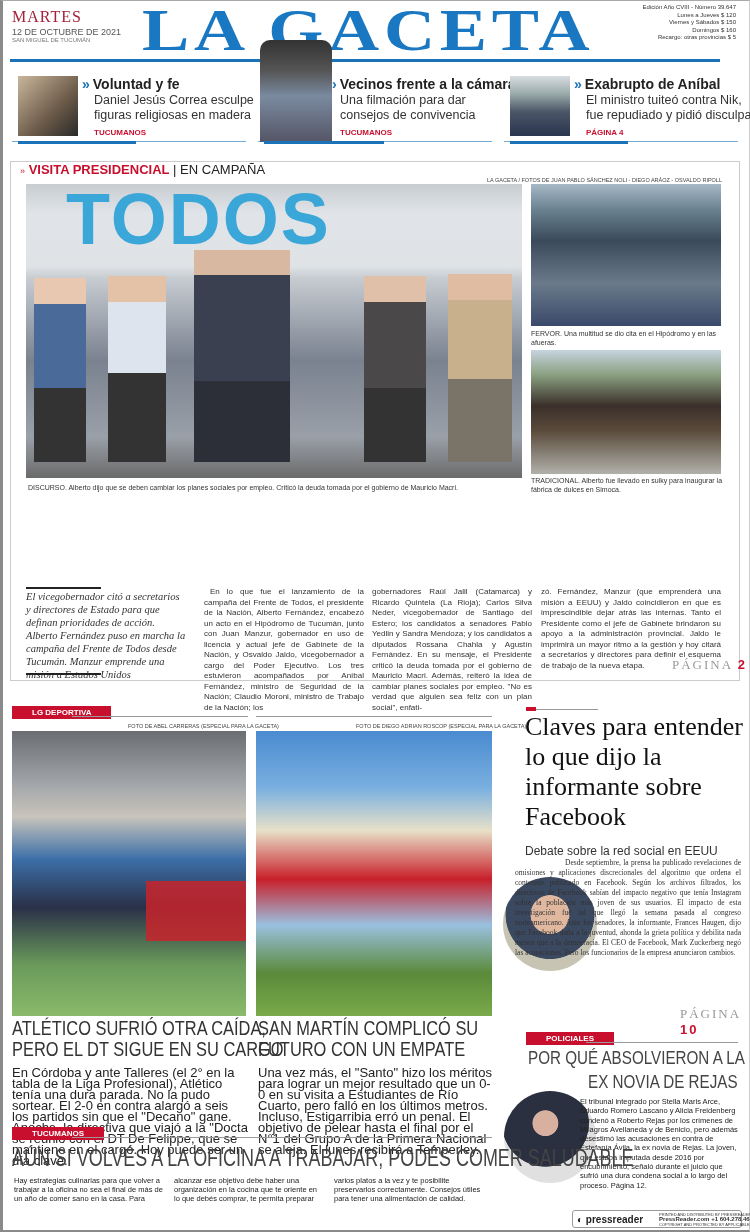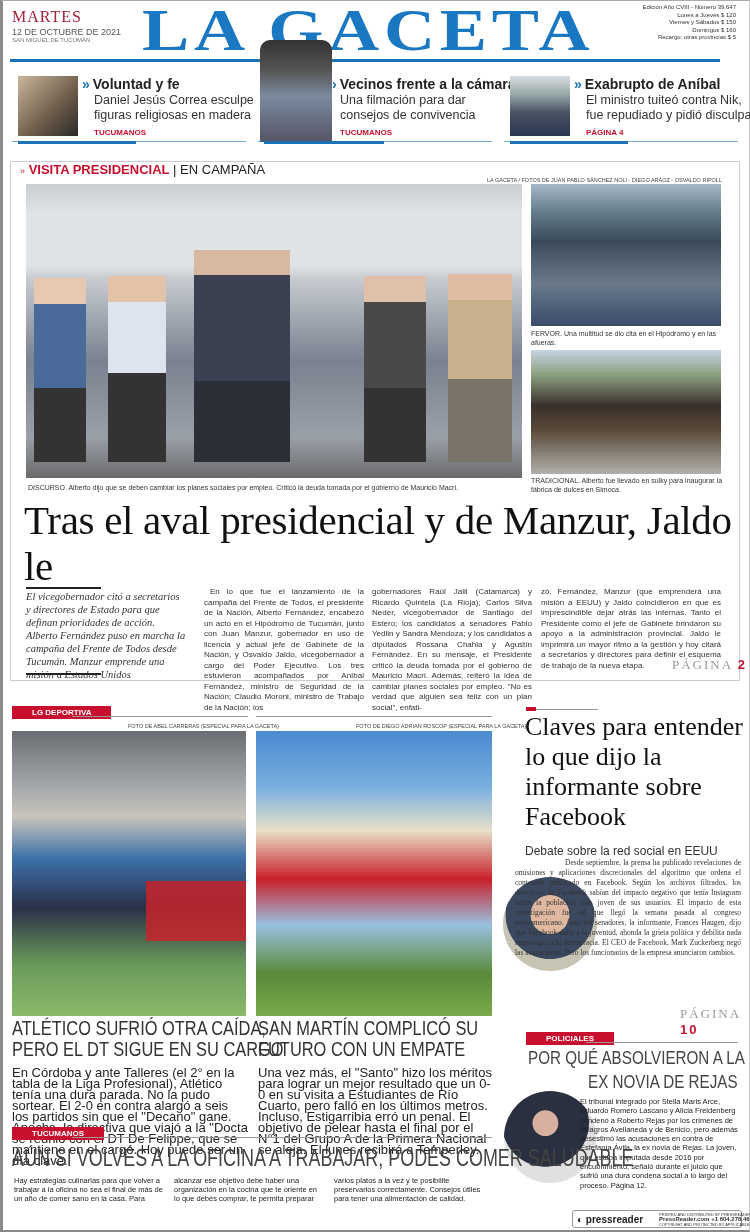--- a/index.html
+++ b/index.html
@@ -113,35 +113,35 @@
 </div>
 
 <div class="abs mainbox"></div>
 <div class="abs kicker">
   <span class="red" style="font-size:9px">»</span>
   <b>VISITA PRESIDENCIAL</b><span> | </span><span>EN CAMPAÑA</span>
 </div>
 <div class="abs credit" style="right:28px;top:177px">LA GACETA / FOTOS DE JUAN PABLO SÁNCHEZ NOLI - DIEGO ARÁOZ - OSVALDO RIPOLL</div>
 
 <div class="abs photo" style="left:26px;top:184px;width:496px;height:294px;background:linear-gradient(180deg,#c8cdd2 0%,#e0e4e8 10%,#dfe3e6 28%,#c7ccd1 32%,#7a8290 60%,#9aa0a8 86%,#6a6a6a 100%)">
+  <div style="position:absolute;left:40px;top:-6px;font-size:72px;font-weight:bold;color:#3aa7d8;letter-spacing:2px;font-family:'Liberation Sans',sans-serif">TODOS</div>
   <div style="position:absolute;left:8px;top:94px;width:52px;height:184px;background:linear-gradient(180deg,#e8c8b0 0 14%,#4a6a9a 14% 60%,#333 60%)"></div>
   <div style="position:absolute;left:82px;top:92px;width:58px;height:186px;background:linear-gradient(180deg,#e3c2a8 0 14%,#dde4ee 14% 52%,#333 52%)"></div>
   <div style="position:absolute;left:168px;top:66px;width:96px;height:212px;background:linear-gradient(180deg,#d8b8a0 0 12%,#3a4050 12% 62%,#2d2f38 62%)"></div>
   <div style="position:absolute;left:338px;top:92px;width:62px;height:186px;background:linear-gradient(180deg,#e0c0a8 0 14%,#4a4848 14% 60%,#333 60%)"></div>
   <div style="position:absolute;left:422px;top:90px;width:64px;height:188px;background:linear-gradient(180deg,#dfbca2 0 14%,#c8b08c 14% 56%,#7a7468 56%)"></div>
 </div>
 <div class="abs caption" style="left:28px;top:483px;width:490px">DISCURSO. Alberto dijo que se deben cambiar los planes sociales por empleo. Criticó la deuda tomada por el gobierno de Mauricio Macri.</div>
 
 <div class="abs photo" style="left:531px;top:184px;width:190px;height:142px;background:linear-gradient(180deg,#a7b8c6 0%,#6a8290 18%,#3a4a5a 40%,#6a7a8a 70%,#3a4a6a 100%)"></div>
 <div class="abs caption" style="left:531px;top:329px;width:190px">FERVOR. Una multitud se dio cita en el Hipódromo y en las afueras.</div>
 <div class="abs photo" style="left:531px;top:350px;width:190px;height:124px;background:linear-gradient(180deg,#c6d4e0 0%,#8aa080 20%,#3a2f2a 45%,#5a4a3a 65%,#b0b0aa 100%)"></div>
 <div class="abs caption" style="left:531px;top:476px;width:192px">TRADICIONAL. Alberto fue llevado en sulky para inaugurar la fábrica de dulces en Simoca.</div>
 
 <div class="abs headline">
-  <div>Tras el aval presidencial y de Manzur, Jaldo le</div>
 </div>
 
 <div class="abs" style="left:26px;top:587px">
     <div class="deckrule"></div>
   </div>
 <div class="abs deck">El vicegobernador citó a secretarios y directores de Estado para que definan prioridades de acción. Alberto Fernández puso en marcha la campaña del Frente de Todos desde Tucumán. Manzur emprende una misión a Estados Unidos</div>
 <div class="abs" style="left:26px;top:673px">
     <div class="deckrule"></div>
   </div>
 

